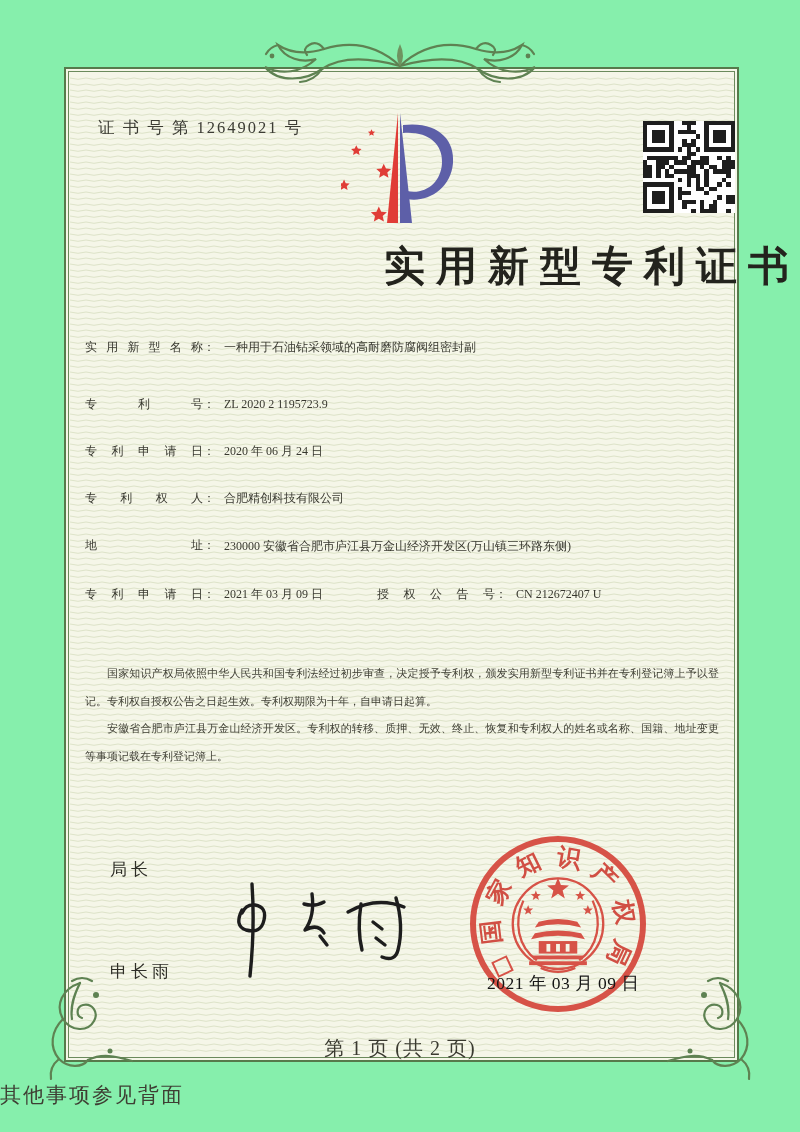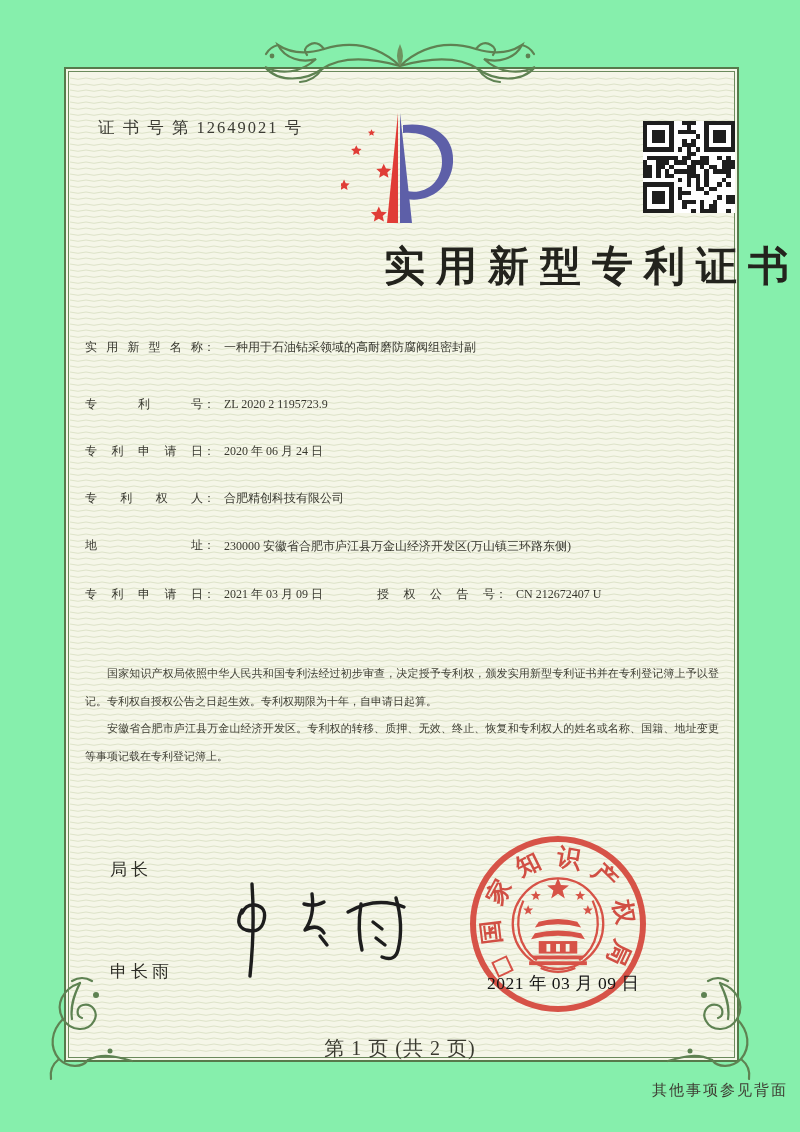--- a/index.html
+++ b/index.html
@@ -56,21 +56,21 @@
   .emblem-line{fill:none;stroke:#d5473c;stroke-width:2.4;}
   .seal-mark{position:absolute;left:24px;top:122px;width:13px;height:13px;border:2px solid #d5473c;
              transform:rotate(-25deg);}
   .seal-date{position:absolute;left:0;right:0;top:971px;text-align:center;font-size:17.5px;
              color:#151515;letter-spacing:.5px;z-index:5;width:800px;}
   .seal-date-inner{position:absolute;left:487px;top:0;}
 
   
   .page-info{position:absolute;left:0;right:0;top:1035px;text-align:center;font-size:20px;
              letter-spacing:1px;color:#3a3a30;}
-  .back-note{position:absolute;left:0;right:12px;top:1081px;text-align:right;font-size:15px;
+  .back-note{position:absolute;left:0;right:4px;top:1081px;text-align:left;font-size:21px;
              letter-spacing:2px;color:#3e3e33;}
 </style>
 </head>
 <body>
 
 <div class="page">
 
   <div class="frame">
     <svg id="waves" viewBox="0 0 665 983" preserveAspectRatio="none">
         <path d="M0 0 q8 2.6 16 0 q8 2.6 16 0 q8 2.6 16 0 q8 2.6 16 0 q8 2.6 16 0 q8 2.6 16 0 q8 2.6 16 0 q8 2.6 16 0 q8 2.6 16 0 q8 2.6 16 0 q8 2.6 16 0 q8 2.6 16 0 q8 2.6 16 0 q8 2.6 16 0 q8 2.6 16 0 q8 2.6 16 0 q8 2.6 16 0 q8 2.6 16 0 q8 2.6 16 0 q8 2.6 16 0 q8 2.6 16 0 q8 2.6 16 0 q8 2.6 16 0 q8 2.6 16 0 q8 2.6 16 0 q8 2.6 16 0 q8 2.6 16 0 q8 2.6 16 0 q8 2.6 16 0 q8 2.6 16 0 q8 2.6 16 0 q8 2.6 16 0 q8 2.6 16 0 q8 2.6 16 0 q8 2.6 16 0 q8 2.6 16 0 q8 2.6 16 0 q8 2.6 16 0 q8 2.6 16 0 q8 2.6 16 0 q8 2.6 16 0 q8 2.6 16 0" transform="translate(0 5)"></path>

